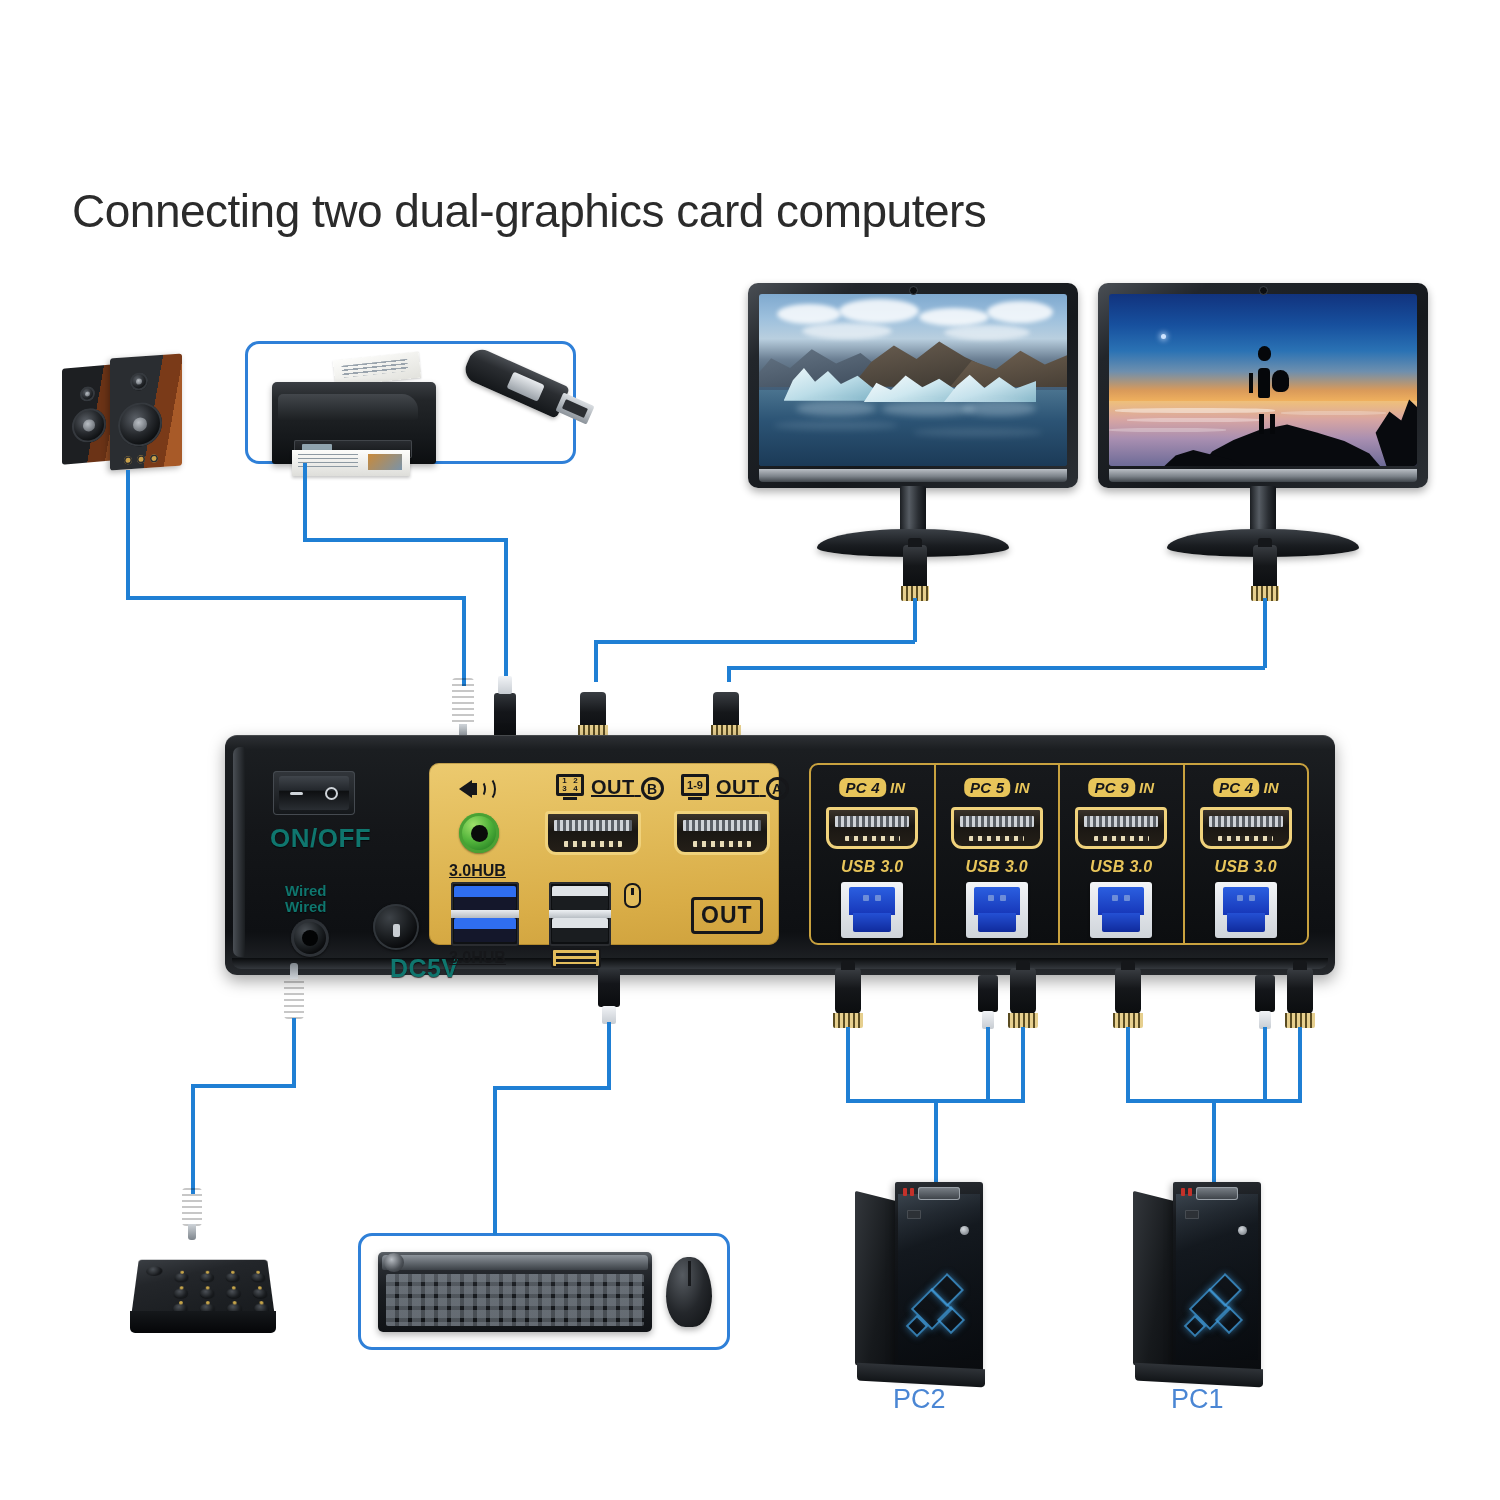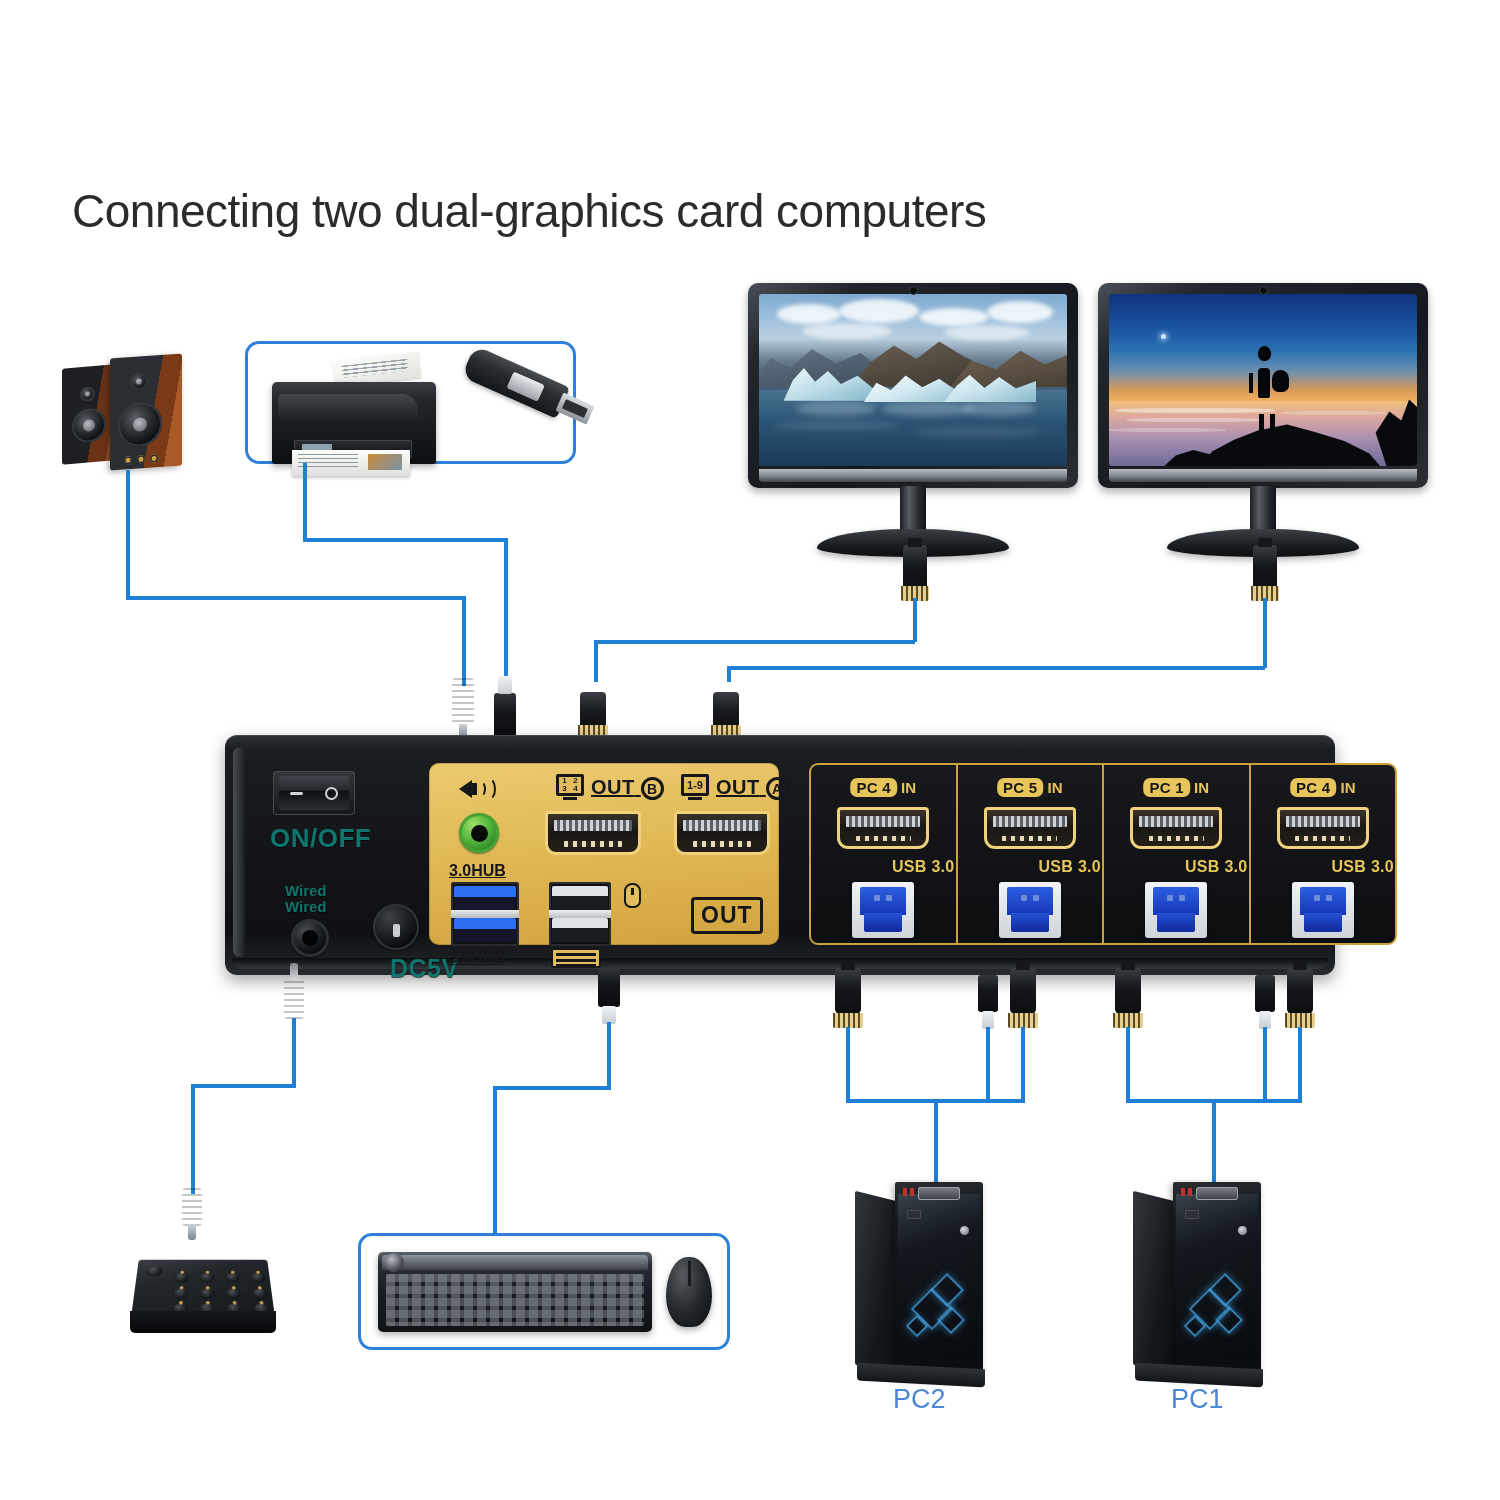--- a/index.html
+++ b/index.html
@@ -286,44 +286,44 @@
     border:2.6px solid #16171a; border-radius:8px 8px 7px 7px;
     background:#e3bd5c;
   }
   .icn-mouse::after {
     content:""; position:absolute; left:50%; margin-left:-1.3px; top:3px;
     width:2.6px; height:7px; background:#16171a;
   }
 
   
   .pc-panel {
-    position:absolute; left:584px; top:28px; width:588px; height:182px;
+    position:absolute; left:584px; top:28px; width:500px; height:182px;
     border:2px solid #c9a23f; border-radius:9px;
     background:linear-gradient(180deg,#17191c,#0c0e10);
     display:flex;
+    font-style:italic;
   }
   .pc-cell {
     position:relative; flex:1;
     border-right:2px solid #c9a23f;
   }
   .pc-cell:last-child { border-right:none; }
   .pc-tag {
     position:absolute; left:50%; transform:translateX(-50%); top:13px;
     white-space:nowrap; display:flex; align-items:center; gap:4px;
   }
   .pc-tag .chip {
     background:#e8c55a; color:#16171a; font-weight:bold; font-size:15px;
     padding:1px 6px; border-radius:7px; letter-spacing:.3px;
   }
   .pc-tag .in { color:#e8c55a; font-weight:bold; font-size:15px; }
   .pc-usblbl {
     position:absolute; left:50%; transform:translateX(-50%); top:93px;
     color:#e8c55a; font-weight:bold; font-size:16px; white-space:nowrap;
     letter-spacing:.3px;
-    margin-left:40px;
   }
   .usbb {
     position:absolute; left:50%; transform:translateX(-50%); top:117px;
     width:62px; height:56px;
     background:linear-gradient(180deg,#f2f4f7,#cfd4da);
     border-radius:3px;
     box-shadow:0 1px 3px rgba(0,0,0,.5);
   }
   .usbb::before {
     content:""; position:absolute; left:8px; right:8px; top:5px; height:28px;
@@ -872,21 +872,21 @@
         <div class="usbb">
           <div class="usbb-pins">
               <i></i>
               <i></i>
             </div>
         </div>
       </div>
 
       <div class="pc-cell">
         <div class="pc-tag">
-          <span class="chip">PC 1</span>
+          <span class="chip">PC 9</span>
           <span class="in">IN</span>
         </div>
         <div class="hdmi-port" style="left:50%; margin-left:-46px; top:42px; width:92px; height:42px;"></div>
         <div class="pc-usblbl">USB 3.0</div>
         <div class="usbb">
           <div class="usbb-pins">
               <i></i>
               <i></i>
             </div>
         </div>

